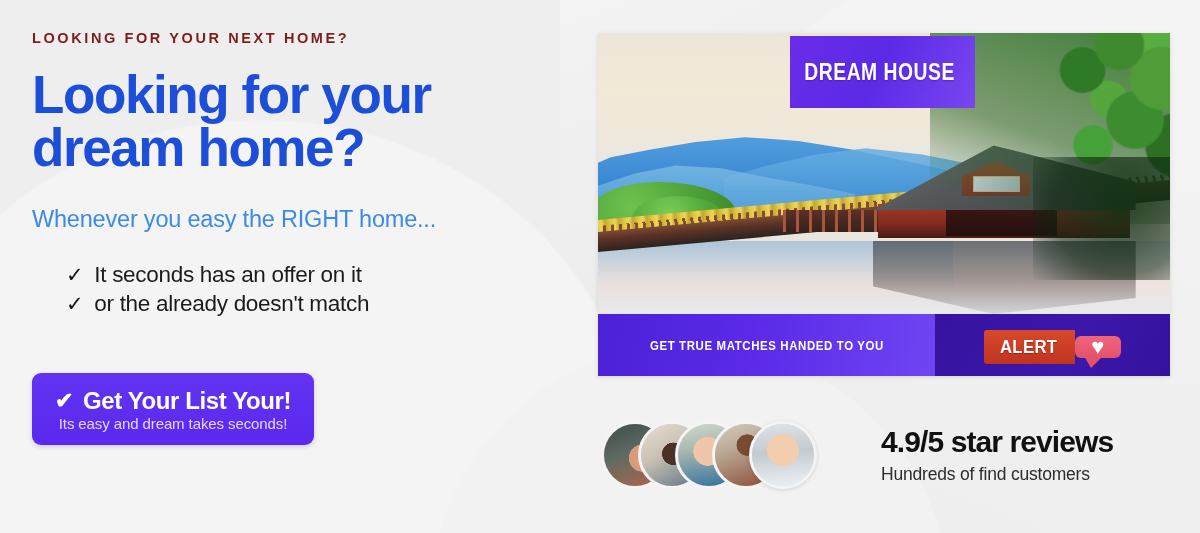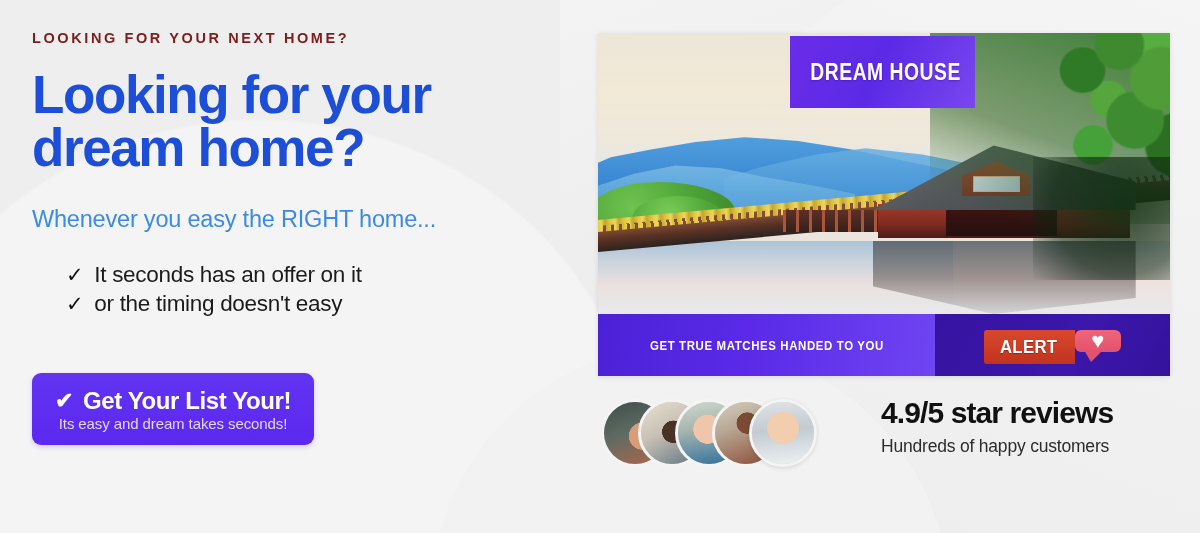--- a/index.html
+++ b/index.html
@@ -284,21 +284,21 @@
   }
 
   
   .banner {
     position: absolute;
     left: 192px; top: 3px;
     width: 185px; height: 72px;
     background: linear-gradient(115deg, #6a2ce8 0%, #5b2ae6 48%, #7a46f0 100%);
     display: flex;
     align-items: center;
-    justify-content: flex-end;
+    justify-content: flex-start;
     z-index: 3;
   }
   .banner-text {
     color: #ffffff;
     font-size: 23px;
     font-weight: 700;
     letter-spacing: 0.6px;
     transform: scaleX(.84);
     text-shadow: 0 1px 2px rgba(40,10,110,.35);
     white-space: nowrap;
@@ -330,21 +330,21 @@
   .cardbar-right {
     flex: 1; height: 100%;
     background: linear-gradient(120deg, #36139f 0%, #3b17ab 60%, #34129b 100%);
     display: flex;
     align-items: center;
     justify-content: center;
     position: relative;
   }
   .alert-wrap {
     display: flex;
-    align-items: flex-start;
+    align-items: center;
     position: relative;
     top: -3px;
     margin-top: 9px;
   }
   .alert-box {
     background: linear-gradient(180deg, #d9482c 0%, #bf3420 100%);
     padding: 6px 13px 6px 12px;
     border-radius: 3px 0 0 3px;
     display: flex;
     align-items: center;
@@ -377,24 +377,24 @@
   }
   .alert-heart {
     color: #ffffff;
     font-size: 22px;
     line-height: 1;
   }
 
   
   .reviews {
     position: absolute;
-    left: 598px; top: 397px;
+    left: 598px; top: 408px;
     width: 572px; height: 95px;
     display: flex;
-    align-items: flex-start;
+    align-items: center;
     z-index: 5;
   }
   .avatars {
     position: relative;
     width: 200px; height: 74px;
     margin-left: 3px;
   }
   .avatar {
     position: absolute;
     top: 2px;
@@ -468,21 +468,21 @@
 
     <div class="subhead">Whenever you easy the RIGHT home...</div>
 
     <ul class="bullets">
       <li class="bullet">
         <span class="tick">✓</span>
         <span>It seconds has an offer on it</span>
       </li>
       <li class="bullet">
         <span class="tick">✓</span>
-        <span>or the timing doesn't easy</span>
+        <span>or the already doesn't match</span>
       </li>
     </ul>
   </div>
 
   <button class="cta">
     <span class="cta-main">
       <span class="cta-check">✔</span>
       <span>Get Your List Your!</span>
     </span>
     <span class="cta-sub">Its easy and dream takes seconds!</span>
@@ -556,17 +556,17 @@
       <div class="avatar a4">
           <div class="face f4"></div>
         </div>
       <div class="avatar a5">
           <div class="face f5"></div>
         </div>
     </div>
 
     <div class="review-text">
       <div class="review-title">4.9/5 star reviews</div>
-      <div class="review-sub">Hundreds of happy customers</div>
+      <div class="review-sub">Hundreds of find customers</div>
     </div>
   </div>
 
 </div>
 
 </body></html>

